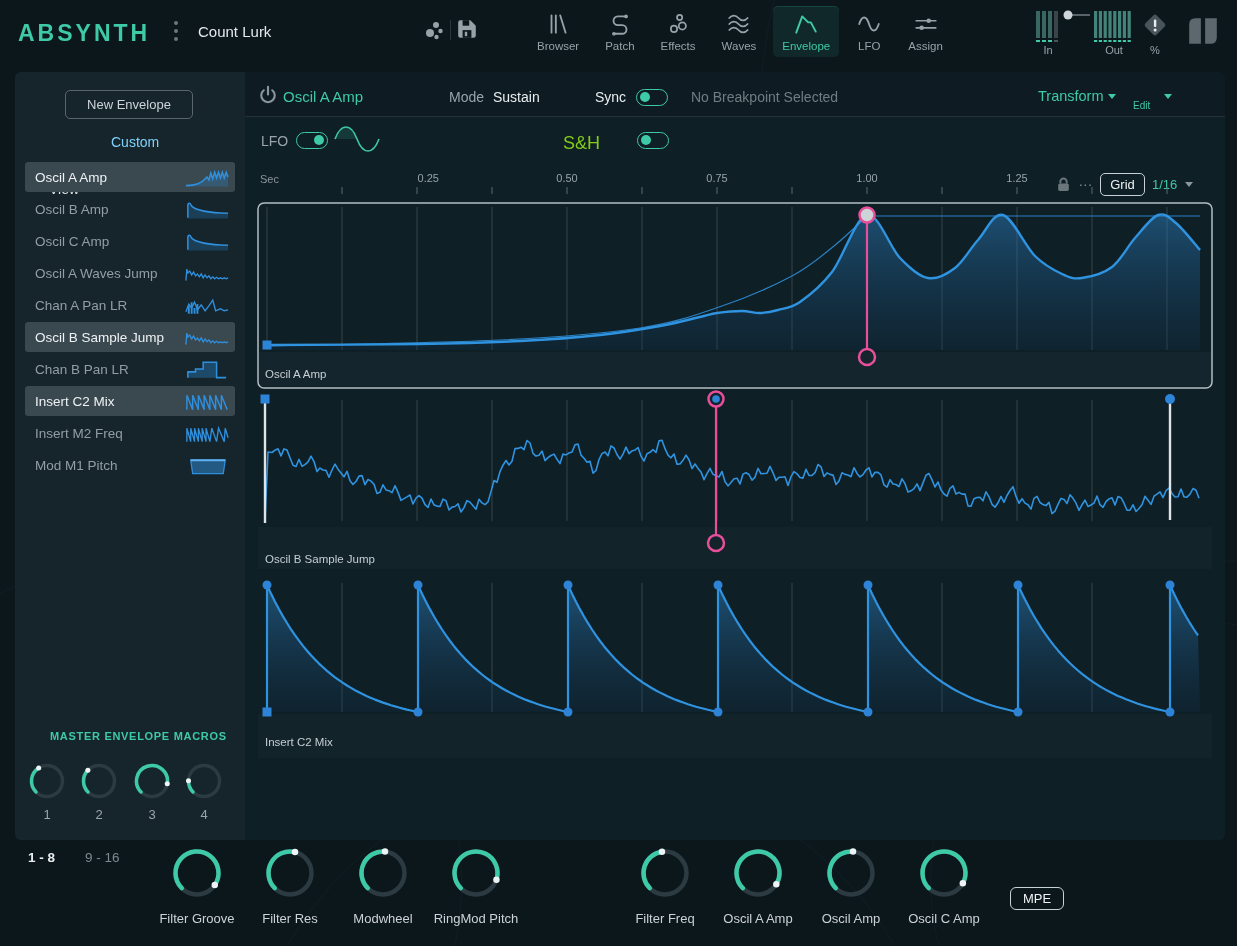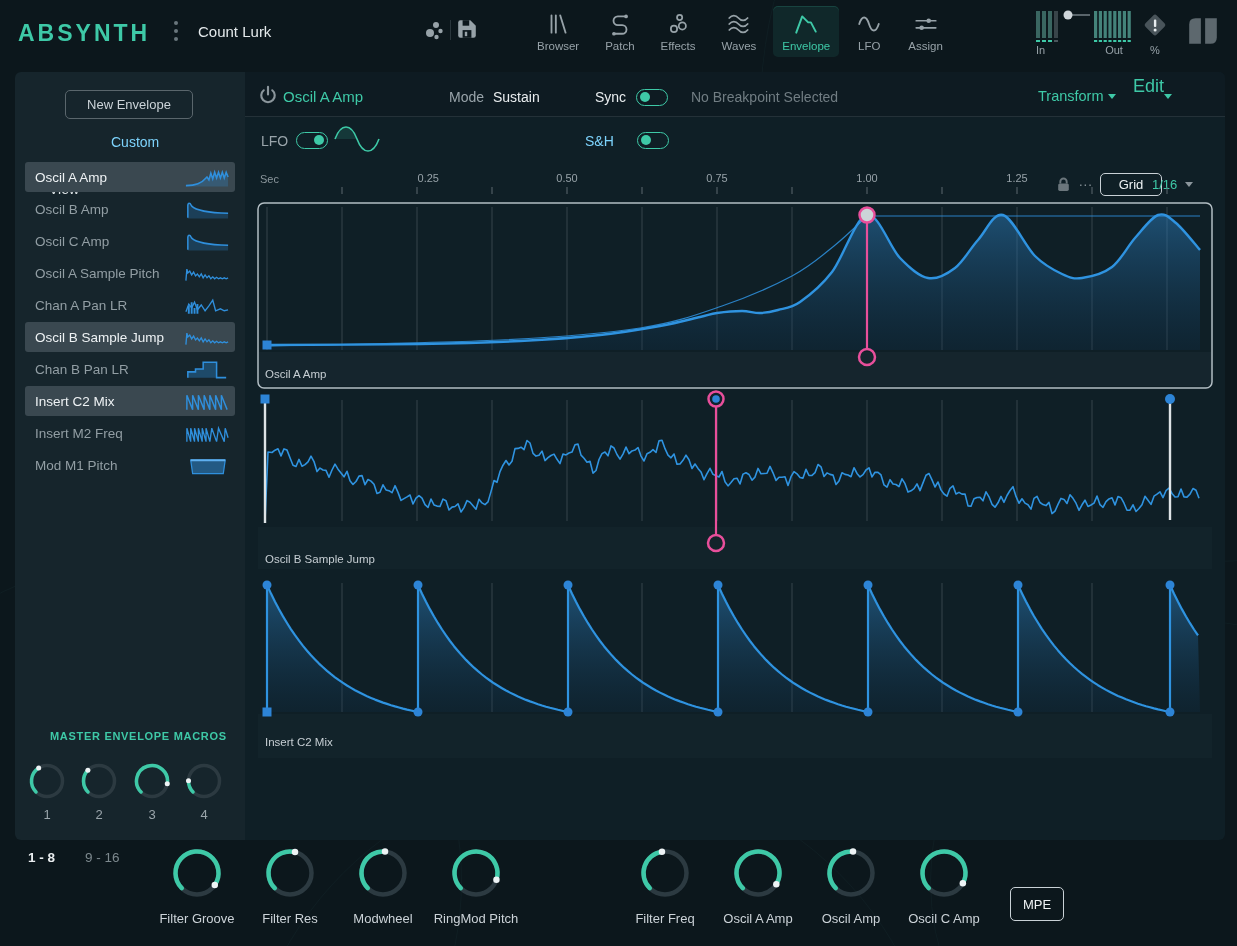--- a/index.html
+++ b/index.html
@@ -117,21 +117,21 @@
   <svg class="abs" style="left:1036px;top:11px;" width="24" height="31">
     <rect x="0" y="0" width="4" height="27" fill="#3a6661"></rect>
       <rect x="6" y="0" width="4" height="27" fill="#3a6661"></rect>
     <rect x="12" y="0" width="4" height="27" fill="#3a6661"></rect>
       <rect x="18" y="0" width="4" height="27" fill="#39454a"></rect>
     <rect x="0" y="29" width="4" height="2" fill="#3ec9a7"></rect>
       <rect x="6" y="29" width="4" height="2" fill="#3ec9a7"></rect>
     <rect x="12" y="29" width="4" height="2" fill="#3ec9a7"></rect>
       <rect x="18" y="29" width="4" height="2" fill="#4a565c"></rect>
   </svg>
-  <div class="abs" style="left:1036px;top:44px;width:24px;font-size:11px;color:#97a2a8;">In</div>
+  <div class="abs" style="left:1036px;top:44px;width:24px;text-align:center;font-size:11px;color:#97a2a8;">In</div>
 
   <svg class="abs" style="left:1062px;top:8px;" width="30" height="14">
     <line x1="2" y1="7" x2="28" y2="7" stroke="#59646a" stroke-width="2"></line>
     <circle cx="6" cy="7" r="4.5" fill="#cfd6da"></circle>
   </svg>
 
   <svg class="abs" style="left:1094px;top:11px;" width="40" height="31">
     <g fill="#44837a">
       <rect x="0" y="0" width="3.2" height="27"></rect>
         <rect x="4.8" y="0" width="3.2" height="27"></rect>
@@ -187,21 +187,21 @@
         </svg>
       </div>
       <div class="row" style="top: 226px;">
         <span class="rlabel">Oscil C Amp</span>
         <svg width="46" height="22" viewBox="0 0 48 22">
           <path d="M4 20 V7 Q4.5 4 6.5 5.5 L8 8 C13 13 28 15 46 15.5 L46 21 L4 21 Z" fill="rgba(47,143,220,0.25)"></path>
           <path d="M4 20 V7 Q4.5 4 6.5 5.5 L8 8 C13 13 28 15 46 15.5" fill="none" stroke="#2f8fdc" stroke-width="1.6"></path>
         </svg>
       </div>
       <div class="row" style="top: 258px;">
-        <span class="rlabel">Oscil A Sample Pitch</span>
+        <span class="rlabel">Oscil A Waves Jump</span>
         <svg width="46" height="22" viewBox="0 0 48 22">
           <path d="M2 19 L3 7 L4 11 L6 9 L8 13 L10 10 L12 14 L14 12 L16 15 L18 12 L20 16 L22 13 L24 16 L26 14 L28 17 L30 15 L32 17 L34 15.5 L36 17 L38 16 L40 17 L42 16 L44 17 L46 16" fill="none" stroke="#2f8fdc" stroke-width="1.4"></path>
         </svg>
       </div>
       <div class="row" style="top: 290px;">
         <span class="rlabel">Chan A Pan LR</span>
         <svg width="46" height="22" viewBox="0 0 48 22">
           <g stroke="#2f8fdc" stroke-width="2">
             <path d="M5 20 V12 M8 20 V8 M11 20 V14 M14 20 V10"></path>
           </g>
@@ -254,44 +254,44 @@
   <div class="abs" style="left:283px;top:88px;font-size:15px;color:#3ec9a7;">Oscil A Amp</div>
   <div class="abs" style="left:449px;top:89px;font-size:14px;color:#99a4aa;">Mode</div>
   <div class="abs" style="left:493px;top:89px;font-size:14px;color:#e9edef;">Sustain</div>
   <div class="abs" style="left:595px;top:89px;font-size:14px;color:#e9edef;">Sync</div>
   <div class="toggle" style="left:636px;top:89px;">
       <span class="tknob" style="left:3px;"></span>
     </div>
   <div class="abs" style="left:691px;top:89px;font-size:14px;color:#717d83;">No Breakpoint Selected</div>
   <div class="abs" style="left:1038px;top:88px;font-size:14.5px;color:#3ec9a7;">Transform</div>
   <span class="caret abs" style="left:1108px;top:94px;"></span>
-  <div class="abs" style="left:1133px;top:76px;font-size:18px;color:#3ec9a7;">Edit</div>
+  <div class="abs" style="left:1133px;top:100px;font-size:10px;color:#3ec9a7;">Edit</div>
   <span class="caret abs" style="left:1164px;top:94px;"></span>
 
   <div class="abs" style="left:261px;top:133px;font-size:14px;color:#99a4aa;">LFO</div>
   <div class="toggle" style="left:296px;top:132px;">
       <span class="tknob" style="right:3px;"></span>
     </div>
   <svg class="abs" style="left:333px;top:124px;" width="48" height="30" viewBox="0 0 48 30">
     <path d="M2 15 C8 -1 18 -1 24 15 C30 31 40 31 46 15" fill="none" stroke="#3ec9a7" stroke-width="1.6"></path>
     <path d="M2 15 C8 -1 18 -1 24 15 Z" fill="rgba(62,201,167,0.15)"></path>
   </svg>
-  <div class="abs" style="left:585px;top:133px;font-size:14px;color:#7dd3fc;">S&amp;H</div>
+  <div class="abs" style="left:563px;top:133px;font-size:18px;color:#84cc16;">S&amp;H</div>
   <div class="toggle" style="left:637px;top:132px;">
       <span class="tknob" style="left:3px;"></span>
     </div>
 
   <div class="abs" style="left:260px;top:173px;font-size:11px;color:#8b969c;">Sec</div>
   <div id="ruler-labels"></div>
   <svg class="abs" style="left:1055px;top:176px;" width="17" height="17" viewBox="0 0 16 16">
     <path d="M5 7 V5.3 a3 3 0 0 1 6 0 V7" fill="none" stroke="#6b767c" stroke-width="1.8"></path>
     <rect x="3" y="7" width="10" height="7" rx="1.5" fill="#6b767c"></rect>
   </svg>
   <div class="abs" style="left:1079px;top:174px;font-size:13px;letter-spacing:1px;color:#8b969c;">...</div>
-  <div class="abs btn-outline" style="left:1100px;top:173px;width:62px;height:23px;font-size:13px;">Grid</div>
+  <div class="abs btn-outline" style="left:1100px;top:173px;width:45px;height:23px;font-size:13px;">Grid</div>
   <div class="abs" style="left:1152px;top:177px;font-size:13px;color:#3ec9a7;">1/16</div>
   <span class="caret gray abs" style="left:1185px;top:182px;"></span>
 
   <svg id="env-svg" class="abs" style="left:245px;top:72px;" width="980" height="768" viewBox="245 72 980 768">
       <defs>
         <linearGradient id="g1" x1="0" y1="207" x2="0" y2="352" gradientUnits="userSpaceOnUse">
           <stop offset="0" stop-color="#2e84c6" stop-opacity="0.5"></stop>
           <stop offset="1" stop-color="#0f3250" stop-opacity="0.25"></stop>
         </linearGradient>
         <linearGradient id="g3" x1="0" y1="585" x2="0" y2="714" gradientUnits="userSpaceOnUse">
@@ -395,21 +395,21 @@
       <line x1="1167" y1="187" x2="1167" y2="194" stroke="#5c686e" stroke-width="1"></line>
     </svg>
 
   <div class="lane-label" style="left:265px;top:368px;">Oscil A Amp</div>
   <div class="lane-label" style="left:265px;top:553px;">Oscil B Sample Jump</div>
   <div class="lane-label" style="left:265px;top:736px;">Insert C2 Mix</div>
 
   <div class="abs" style="left:28px;top:850px;font-size:13.5px;font-weight:600;color:#e9edef;">1 - 8</div>
   <div class="abs" style="left:85px;top:850px;font-size:13.5px;color:#7d898e;">9 - 16</div>
   <div id="bank-knobs"></div>
-  <div class="abs btn-outline" style="left:1010px;top:887px;width:54px;height:34px;font-size:13px;">MPE</div>
+  <div class="abs btn-outline" style="left:1010px;top:887px;width:54px;height:23px;font-size:13px;border-radius:6px;">MPE</div>
 <svg width="38" height="38" style="position: absolute; left: 28px; top: 762px;">
       <circle cx="19" cy="19" r="15.5" fill="none" stroke="#2c3a41" stroke-width="3.5"></circle>
       <path d="M8.039844891608514 29.96015510839149 A15.5 15.5 0 0 1 10.694684677825546 5.9129171547187696" fill="none" stroke="#3ec9a7" stroke-width="3.5" stroke-linecap="round"></path>
       <circle cx="10.694684677825546" cy="5.9129171547187696" r="2.52" fill="#eef3f5"></circle>
     </svg>
     <div style="position: absolute; left: 32px; top: 807px; width: 30px; text-align: center; font-size: 13px; color: rgb(154, 165, 171);">1</div>
     <svg width="38" height="38" style="position: absolute; left: 80px; top: 762px;">
       <circle cx="19" cy="19" r="15.5" fill="none" stroke="#2c3a41" stroke-width="3.5"></circle>
       <path d="M8.039844891608514 29.96015510839149 A15.5 15.5 0 0 1 7.869042384670577 8.213351652819123" fill="none" stroke="#3ec9a7" stroke-width="3.5" stroke-linecap="round"></path>
       <circle cx="7.869042384670577" cy="8.213351652819123" r="2.52" fill="#eef3f5"></circle>

